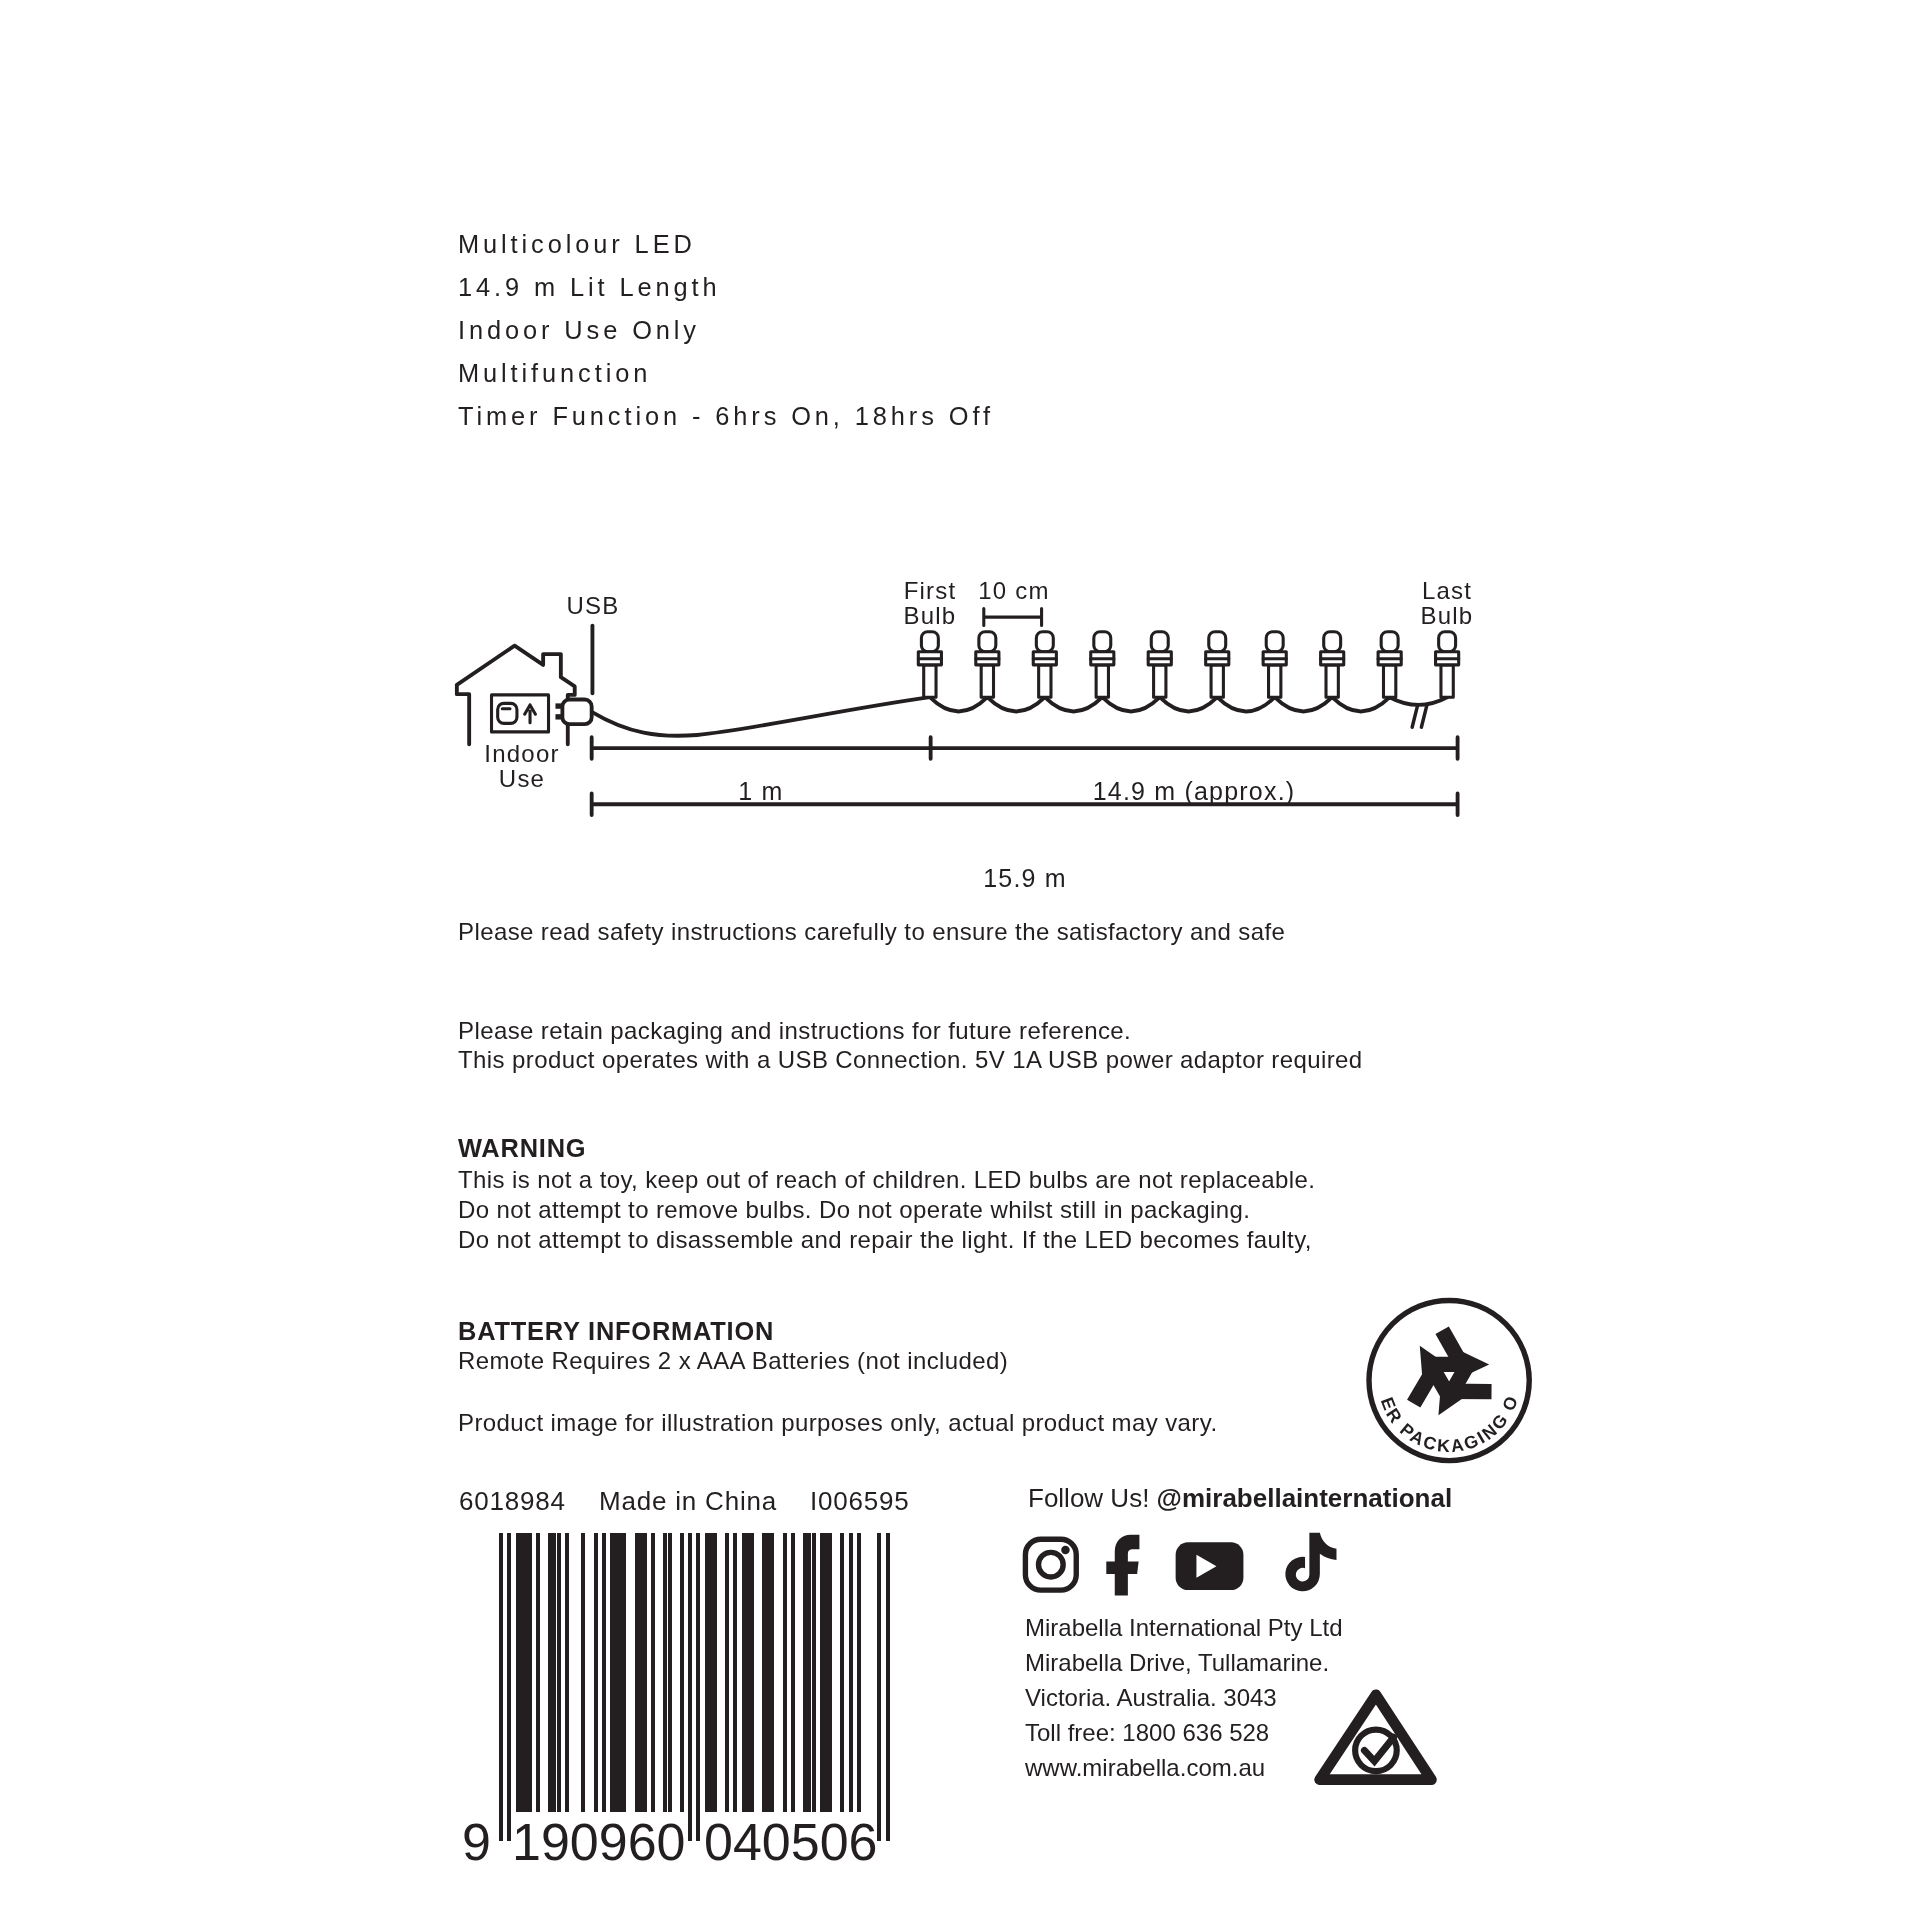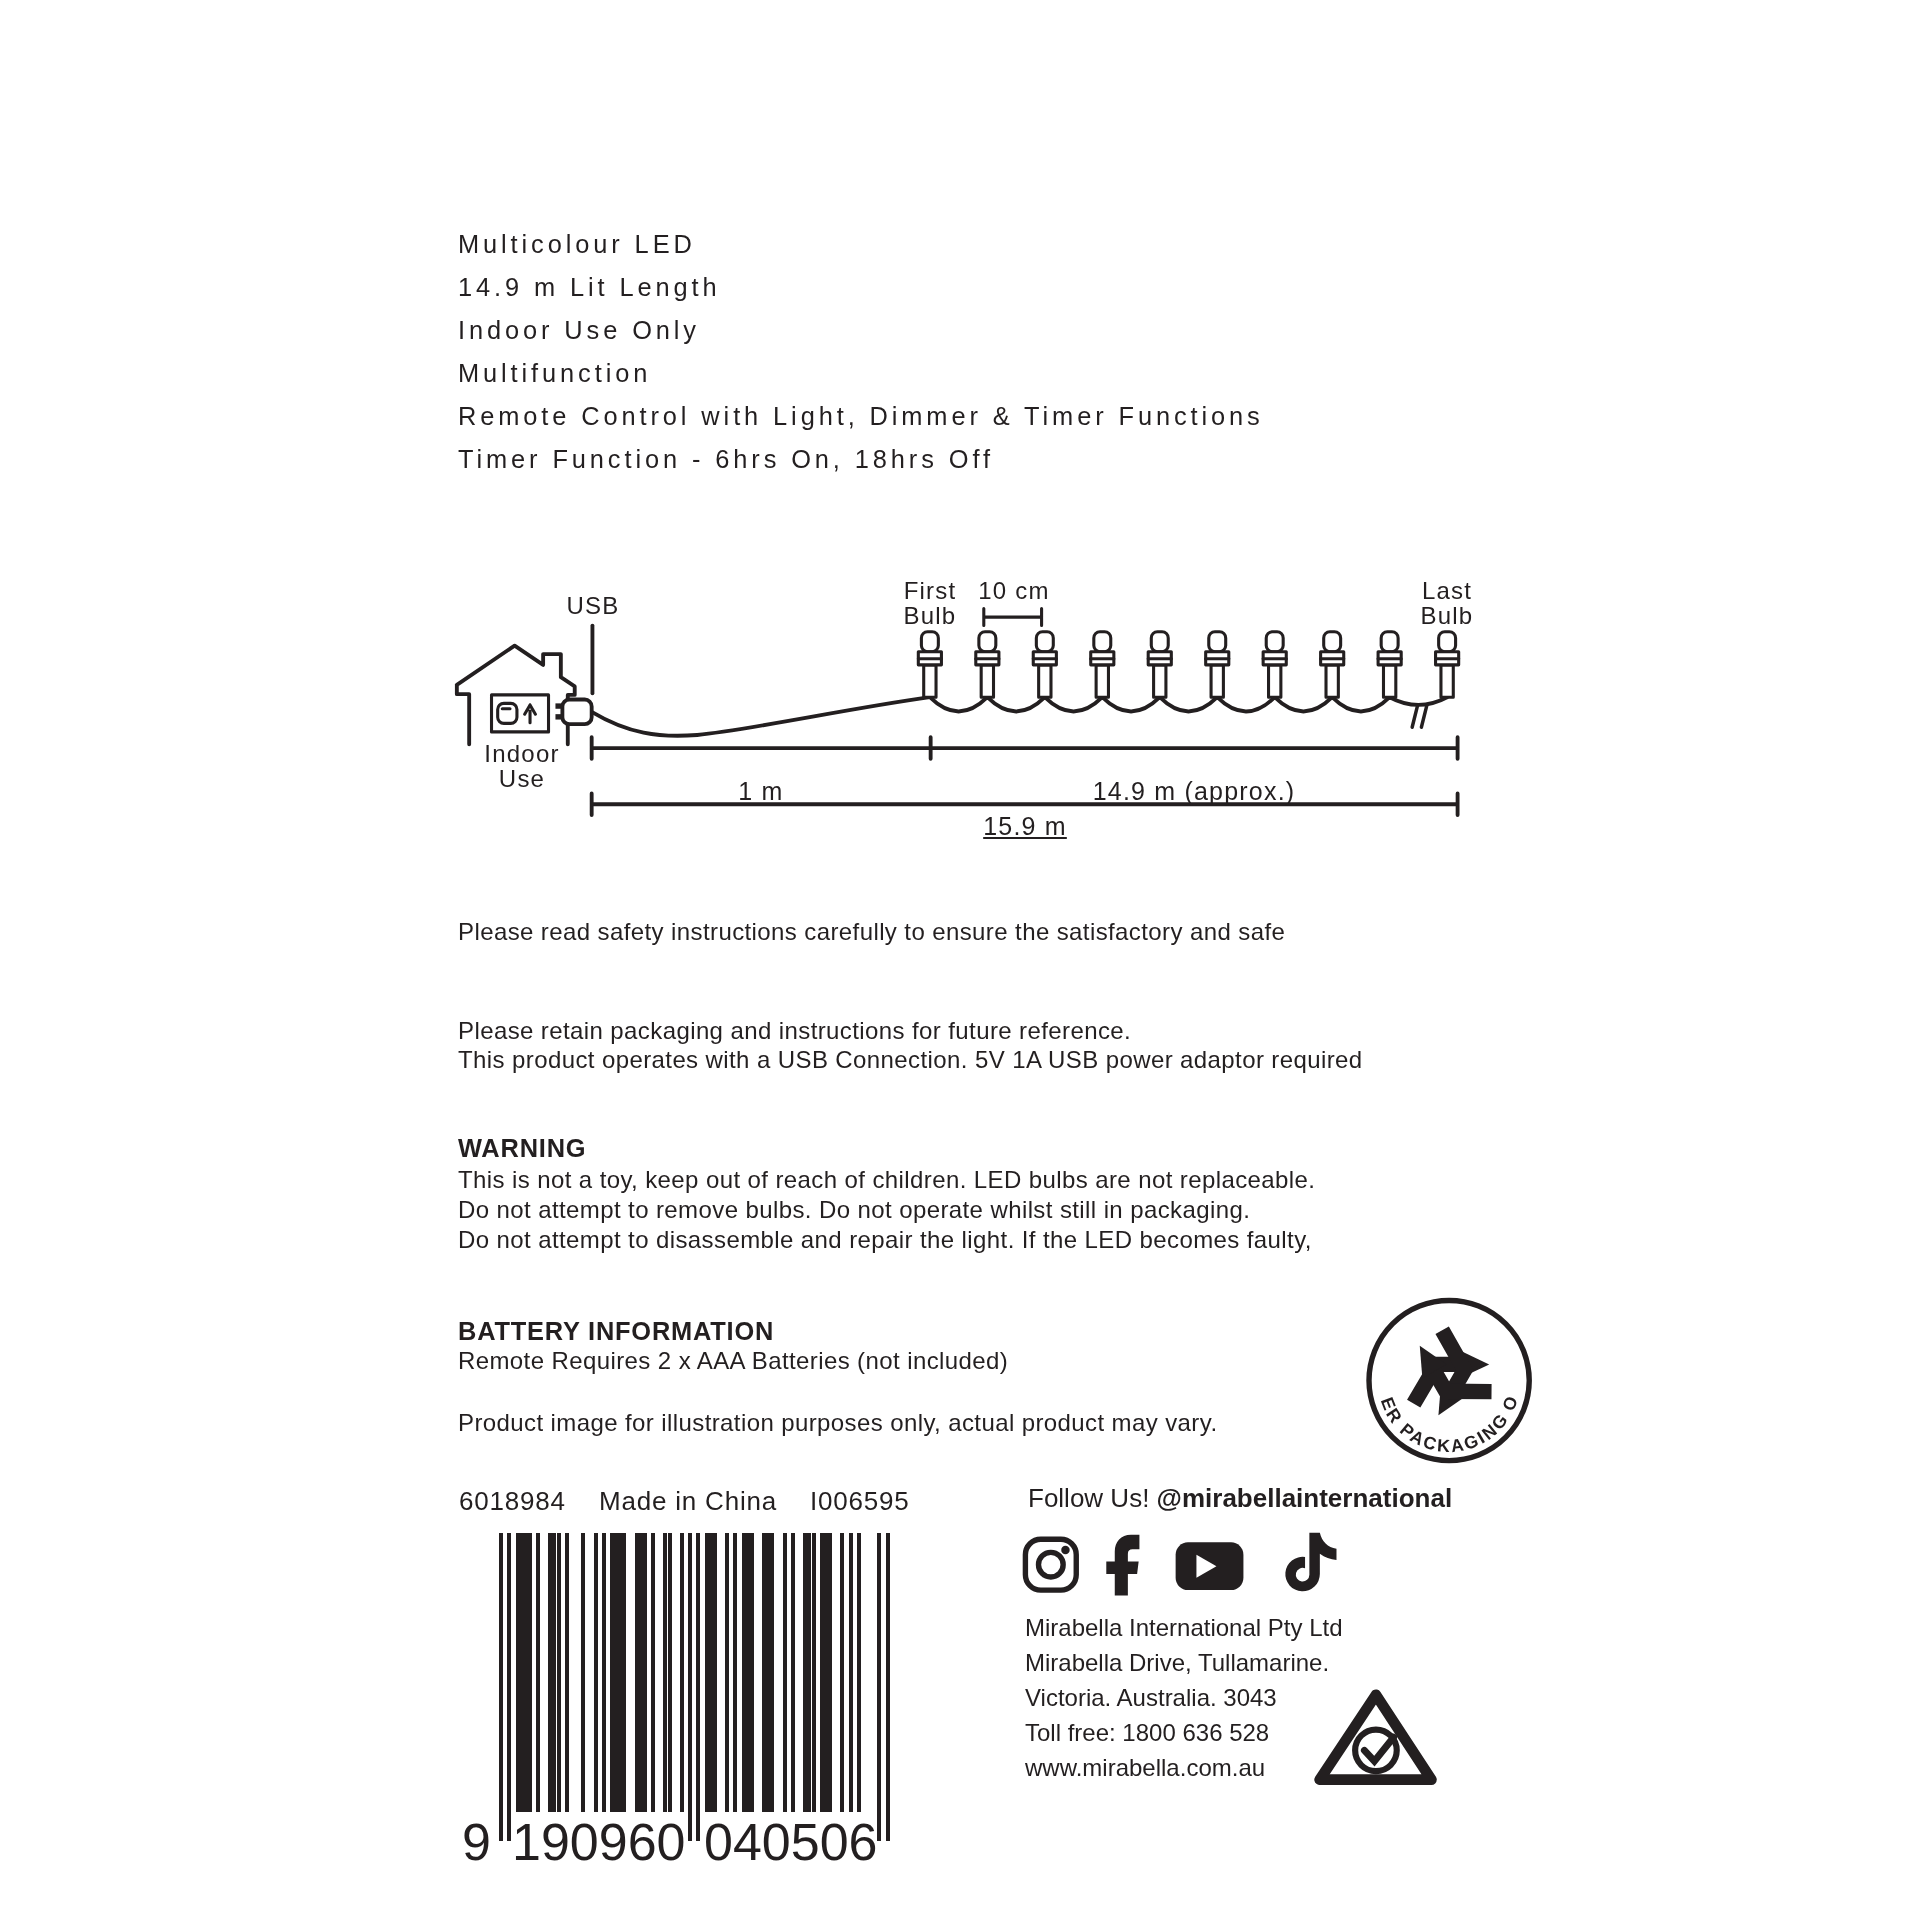--- a/index.html
+++ b/index.html
@@ -133,41 +133,40 @@
       <path fill="#231f20" d="M62,2 h17 c3,14 13,24 27,26 v18 c-10,-1 -19,-4 -27,-10 v33 a28,28 0 1 1 -24,-27.7 v18.4 a11,11 0 1 0 7,10.3 z"></path>
     </g>
   </g>
 </svg>
 
 <div class="t specs" style="left:458px;top:223px;">
   <div>Multicolour LED</div>
   <div>14.9 m Lit Length</div>
   <div>Indoor Use Only</div>
   <div>Multifunction</div>
-  <div>Remote Control with Light, Dimmer &amp; Timer Functions</div>
   <div>Timer Function - 6hrs On, 18hrs Off</div>
 </div>
 
 <div class="t diag ctr" style="left:593px;top:593px;">USB</div>
 <div class="t diag ctr" style="left:522px;top:741px;">
   <div>Indoor</div>
   <div>Use</div>
 </div>
 <div class="t diag ctr" style="left:930px;top:578px;">
   <div>First</div>
   <div>Bulb</div>
 </div>
 <div class="t diag ctr" style="left:1014px;top:578px;">10 cm</div>
 <div class="t diag ctr" style="left:1447px;top:578px;">
   <div>Last</div>
   <div>Bulb</div>
 </div>
 <div class="t dim ctr" style="left:761px;top:777px;">1 m</div>
 <div class="t dim ctr" style="left:1194px;top:777px;">14.9 m (approx.)</div>
-<div class="t dim ctr" style="left:1025px;top:812px;text-decoration:underline;">15.9 m</div>
+<div class="t dim ctr" style="left:1025px;top:864px;">15.9 m</div>
 
 <div class="t para p1" style="left:458px;top:914px;">
   <div>Please read safety instructions carefully to ensure the satisfactory and safe</div>
 </div>
 <div class="t para p2" style="left:458px;top:1016px;">
   <div>Please retain packaging and instructions for future reference.</div>
   <div>This product operates with a USB Connection. 5V 1A USB power adaptor required</div>
 </div>
 
 <div class="t hd" style="left:458px;top:1134px;">WARNING</div>

